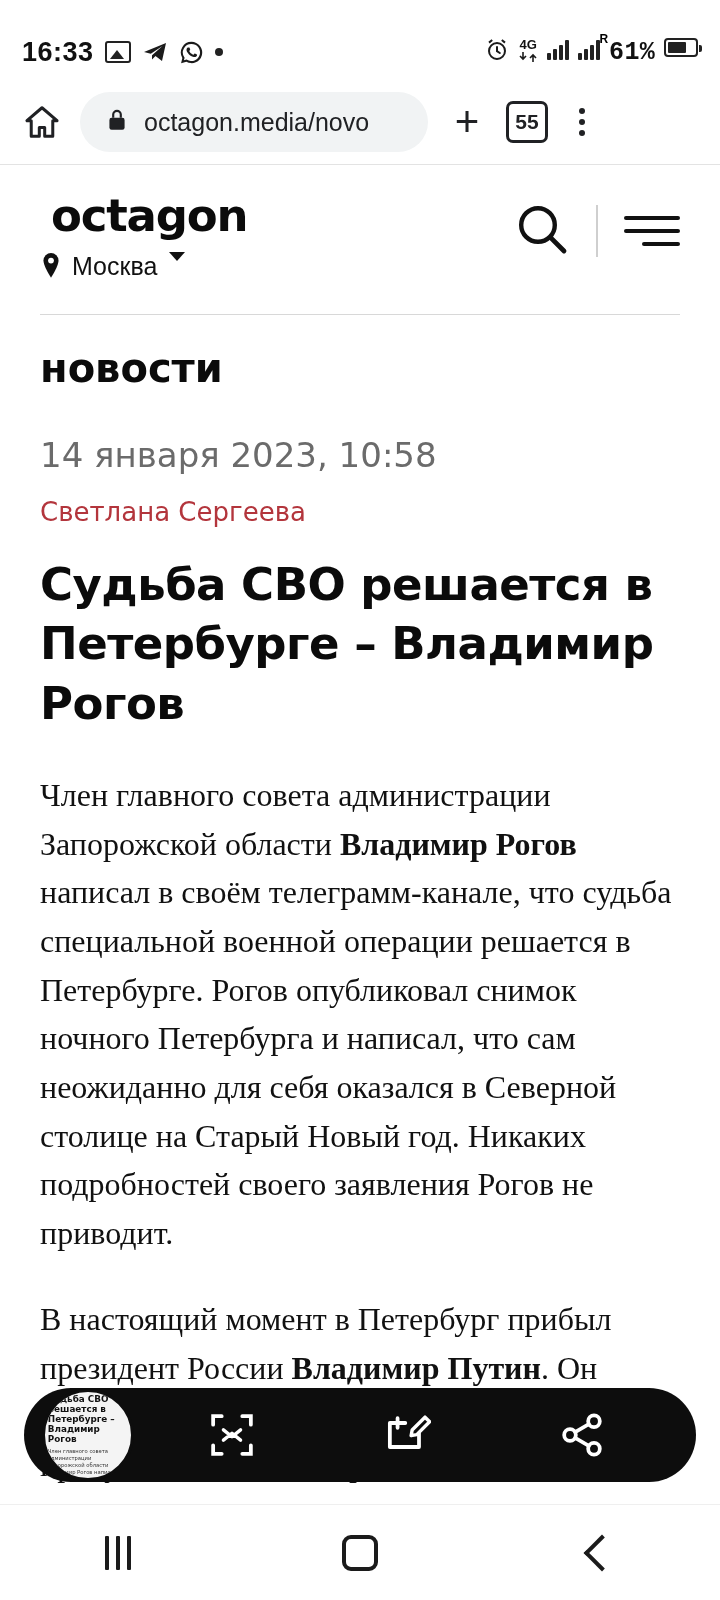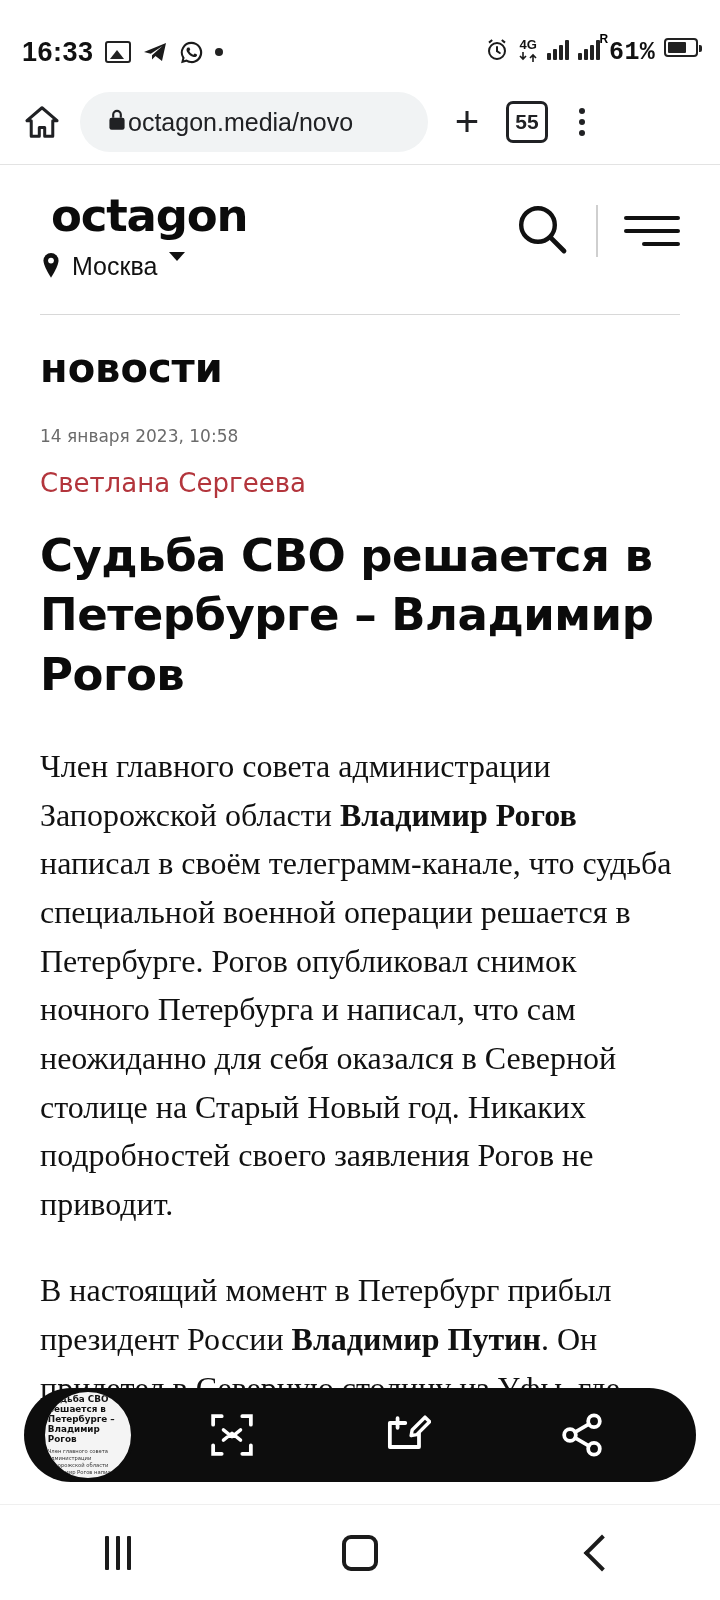--- a/index.html
+++ b/index.html
@@ -134,20 +134,21 @@
     display: flex; align-items: center; justify-content: center;
   }
   .urlbar {
     flex: 1 1 auto;
     height: 60px;
     background: #f1f3f4;
     border-radius: 30px;
     display: flex;
     align-items: center;
     padding: 0 26px;
+    gap: 16px;
     max-width: 348px;
     overflow: hidden;
   }
   .url-text {
     font-size: 25px;
     color: #202124;
     white-space: nowrap;
     overflow: hidden;
   }
   .plus-btn {
@@ -233,23 +234,23 @@
     margin: 28px 0 0 0;
   }
   .rubric {
     font-size: 40px;
     font-weight: 800;
     color: #0b0b0b;
     margin-top: 30px;
     font-family: "DejaVu Sans", sans-serif;
   }
   .meta-date {
-    font-size: 17px;
+    font-size: 34px;
     color: #6b6b6b;
-    margin-top: 35px;
+    margin-top: 44px;
     font-family: "DejaVu Sans", sans-serif;
   }
   .author {
     font-size: 26px;
     color: #b3353c;
     margin-top: 22px;
     font-family: "DejaVu Sans", sans-serif;
   }
   .headline {
     font-size: 45px;

